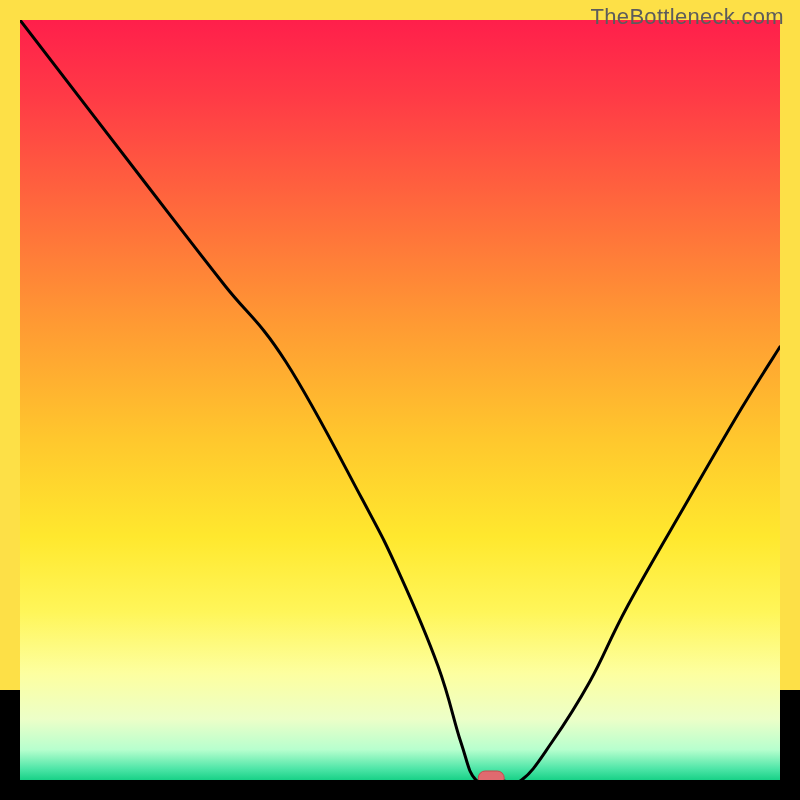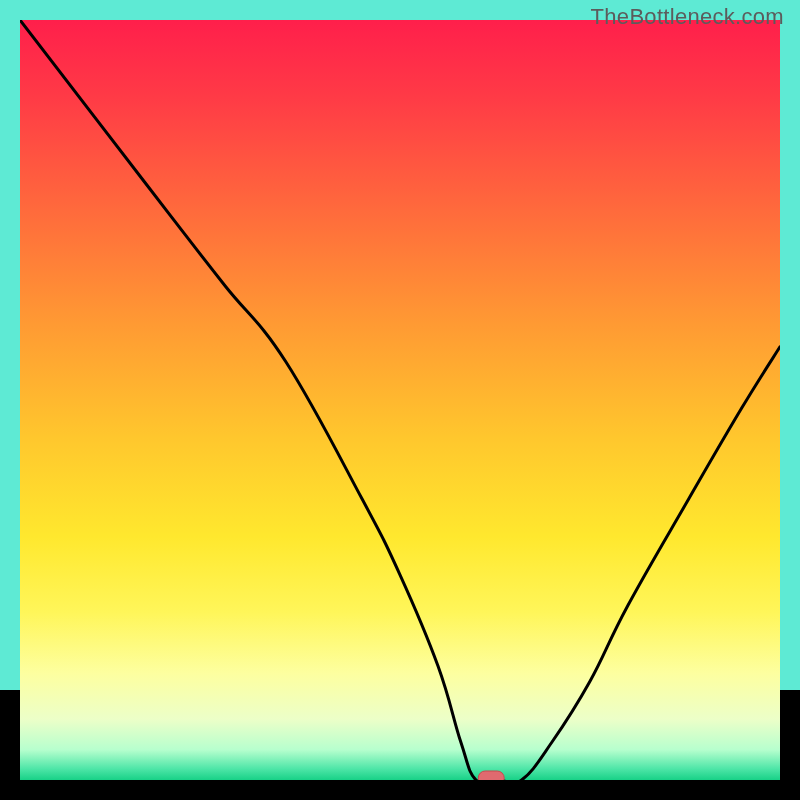--- a/index.html
+++ b/index.html
@@ -8,21 +8,21 @@
     width: 800px;
     height: 800px;
     background: #000;
     overflow: hidden;
     font-family: Arial, Helvetica, sans-serif;
   }
   .frame {
     position: relative;
     width: 800px;
     height: 690px;
-    background: #5eead4;
+    background: #fde047;
   }
   .watermark {
     position: absolute;
     top: 4px;
     right: 16px;
     color: #5c5c5c;
     font-size: 22px;
     font-weight: 500;
     letter-spacing: 0.3px;
     z-index: 10;

